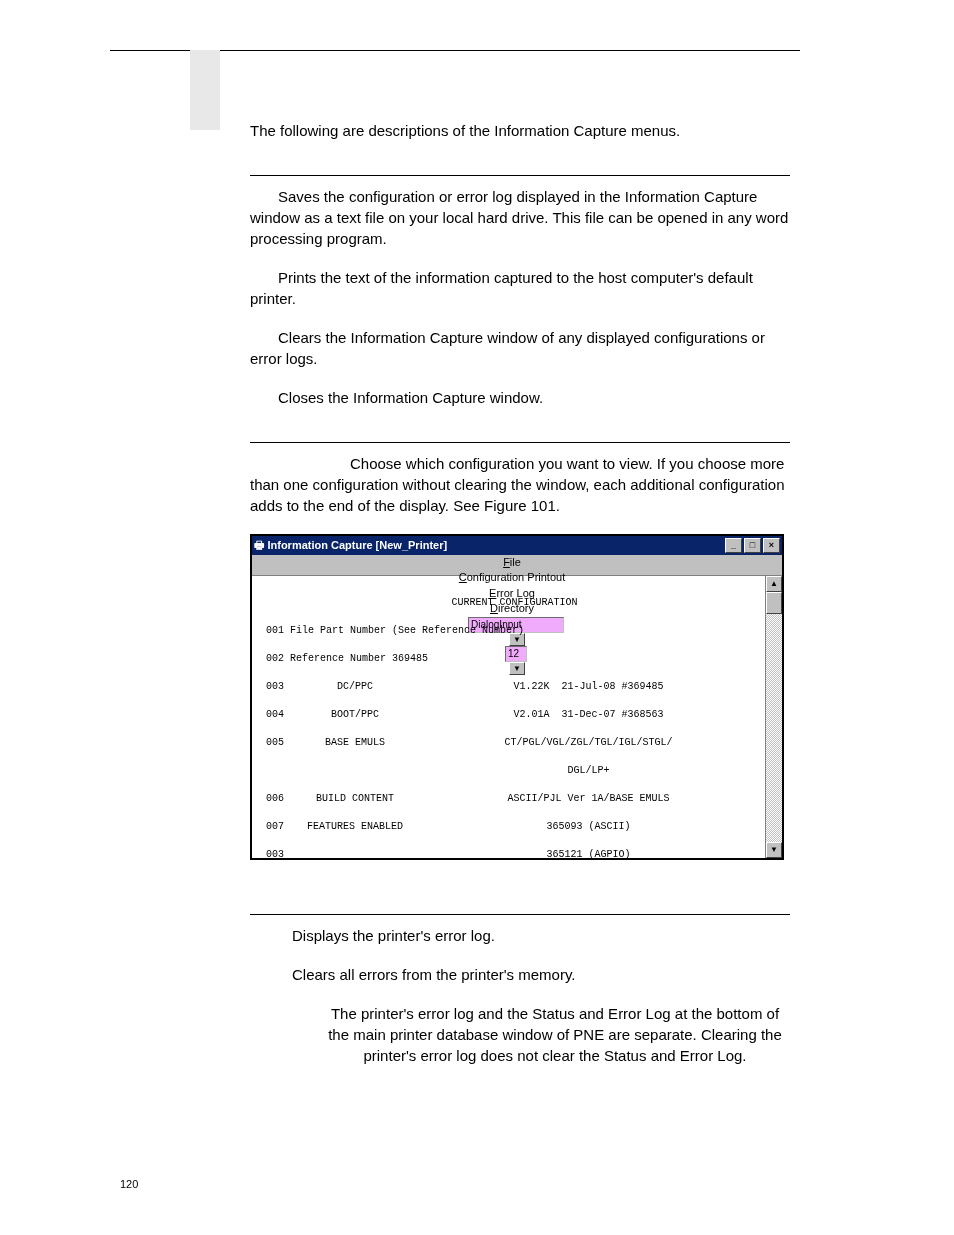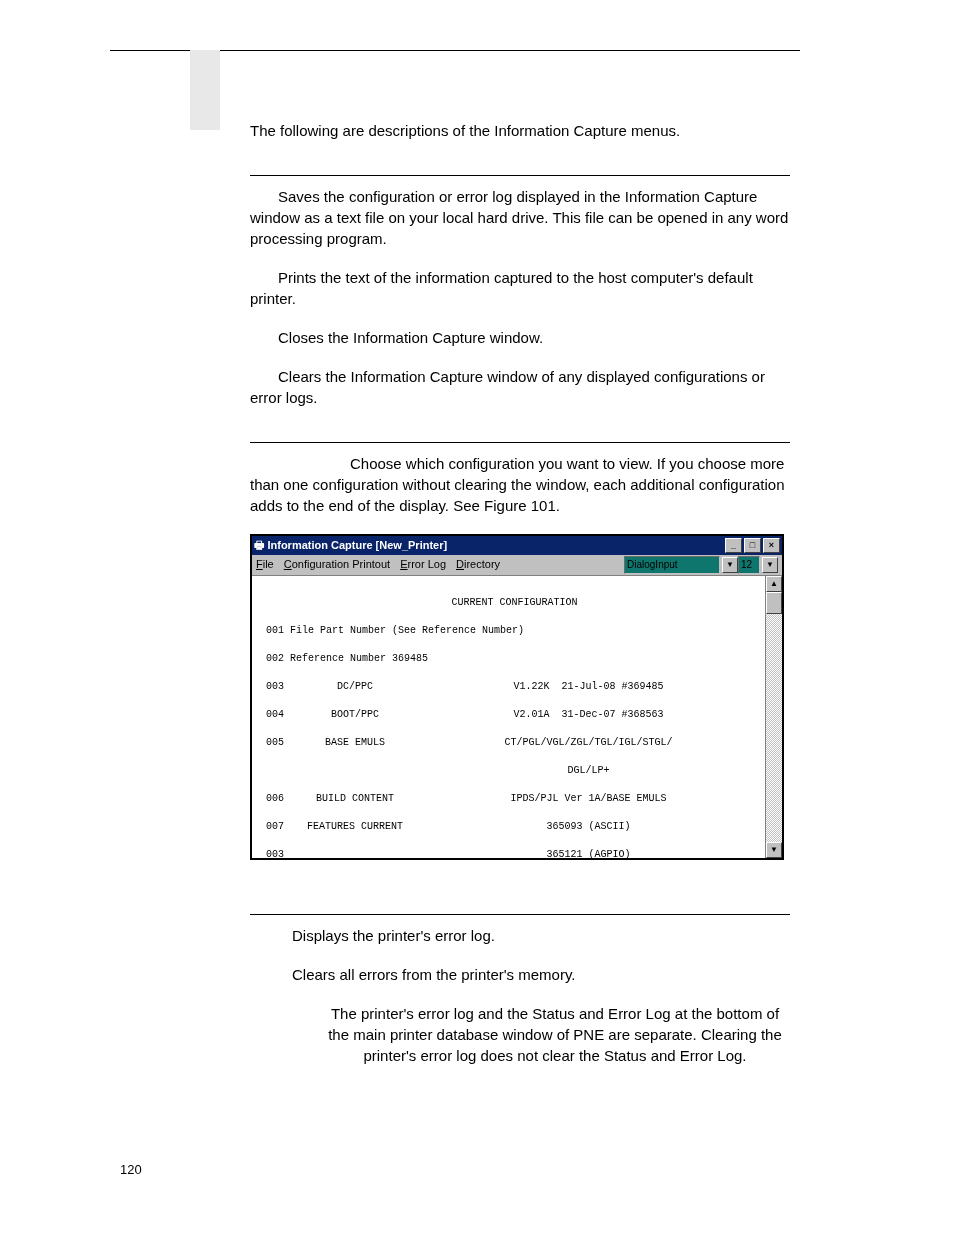--- a/index.html
+++ b/index.html
@@ -13,53 +13,53 @@
   .indent{text-indent:28px;}
   .indentcp{text-indent:100px;}
   .indentael{text-indent:42px;}
   .indentnote{padding-left:70px;text-align:center;}
   .note{margin:14px 0 0 0;}
 
   .win{width:530px;border:2px solid #000;margin:10px 0 10px 0;font-family:Tahoma,Arial,sans-serif;}
   .titlebar{background:#0a246a;color:#fff;height:19px;display:flex;align-items:center;font-size:11px;font-weight:bold;padding:0 2px;}
   .titlebar .spacer{flex:1;}
   .wbtn{width:15px;height:13px;background:#c0c0c0;border:1px solid #fff;border-right-color:#404040;border-bottom-color:#404040;margin-left:2px;display:flex;align-items:center;justify-content:center;font-size:9px;color:#000;font-family:Arial;}
-  .menubar{background:#c0c0c0;height:20px;display:flex;align-items:center;font-size:11px;border-bottom:1px solid #808080;padding:0 4px;}
+  .menubar{background:#c0c0c0;height:20px;display:flex;align-items:center;font-size:11px;border-bottom:1px solid #808080;padding:0 4px;flex-direction:column;}
   .menubar .mitem{margin-right:10px;}
   .menubar .mitem u{text-decoration:underline;}
   .menubar .msp{flex:1;}
-  .combo{background:#0f766e;border:1px inset #c0c0c0;height:16px;font-size:10px;padding:0 2px;display:flex;align-items:center;min-width:90px;margin-right:2px;}
+  .combo{background:#f0abfc;border:1px inset #c0c0c0;height:16px;font-size:10px;padding:0 2px;display:flex;align-items:center;min-width:90px;margin-right:2px;}
   .combo.small{min-width:16px;}
   .drop{width:14px;height:14px;background:#c0c0c0;border:1px solid #fff;border-right-color:#404040;border-bottom-color:#404040;font-size:8px;display:flex;align-items:center;justify-content:center;}
   .content-wrap{display:flex;background:#fff;}
   .content{flex:1;padding:6px 8px;font-family:"Courier New",monospace;font-size:10px;white-space:pre;overflow:hidden;color:#000;height:270px;text-align:center;}
   .vscroll{width:16px;background:#c0c0c0;border-left:1px solid #808080;display:flex;flex-direction:column;}
   .vbtn{height:14px;background:#c0c0c0;border:1px solid #fff;border-right-color:#404040;border-bottom-color:#404040;font-size:8px;display:flex;align-items:center;justify-content:center;}
   .vthumb{height:20px;background:#c0c0c0;border:1px solid #fff;border-right-color:#404040;border-bottom-color:#404040;}
   .vtrack{flex:1;background:repeating-conic-gradient(#c0c0c0 0 25%,#fff 0 50%) 0 0/2px 2px;}
-  .pagenum{position:absolute;left:120px;bottom:56px;font-size:13px;}
+  .pagenum{position:absolute;left:120px;bottom:43px;font-size:11px;}
   .row{display:flex;}
   .c1{width:30px;}
   .c2{width:130px;}
   .c3{flex:1;}
 </style>
 </head>
 <body>
 <div class="page">
   <div class="topbar"></div>
   <div class="sidetab"></div>
 
   <div class="body">
     <p class="para">The following are descriptions of the Information Capture menus.</p>
 
     <div class="sectline"></div>
     <p class="para indent">Saves the configuration or error log displayed in the Information Capture window as a       text file on your local hard drive. This       file can be opened in any word processing program.</p>
     <p class="para indent">Prints the text of the information captured to the host computer's default printer.</p>
+    <p class="para indent">Clears the Information Capture window of any displayed configurations or error logs.</p>
     <p class="para indent">Closes the Information Capture window.</p>
-    <p class="para indent">Clears the Information Capture window of any displayed configurations or error logs.</p>
 
     <div class="sectline"></div>
     <p class="para indentcp">Choose which configuration you want to view. If you choose more than one configuration without clearing the window, each additional configuration adds to the end of the display. See Figure 101.</p>
 
     <div class="win">
       <div class="titlebar">
         <span>🖶&nbsp;</span>
         <span>Information Capture [New_Printer]</span>
         <span class="spacer"></span>
         <span class="wbtn">_</span>
@@ -84,22 +84,22 @@
       <div class="content-wrap">
         <div class="content">
 <span>  CURRENT CONFIGURATION</span>
 
 <div class="row"><span class="c1">001</span><span class="c2">File Part Number (See Reference Number)</span><span class="c3"></span></div>
 <div class="row"><span class="c1">002</span><span class="c2">Reference Number 369485</span><span class="c3"></span></div>
 <div class="row"><span class="c1">003</span><span class="c2">DC/PPC</span><span class="c3">V1.22K  21-Jul-08 #369485</span></div>
 <div class="row"><span class="c1">004</span><span class="c2">BOOT/PPC</span><span class="c3">V2.01A  31-Dec-07 #368563</span></div>
 <div class="row"><span class="c1">005</span><span class="c2">BASE EMULS</span><span class="c3">CT/PGL/VGL/ZGL/TGL/IGL/STGL/</span></div>
 <div class="row"><span class="c1"></span><span class="c2"></span><span class="c3">DGL/LP+</span></div>
-<div class="row"><span class="c1">006</span><span class="c2">BUILD CONTENT</span><span class="c3">IPDS/PJL Ver 1A/BASE EMULS</span></div>
-<div class="row"><span class="c1">007</span><span class="c2">FEATURES CURRENT</span><span class="c3">365093 (ASCII)</span></div>
+<div class="row"><span class="c1">006</span><span class="c2">BUILD CONTENT</span><span class="c3">ASCII/PJL Ver 1A/BASE EMULS</span></div>
+<div class="row"><span class="c1">007</span><span class="c2">FEATURES ENABLED</span><span class="c3">365093 (ASCII)</span></div>
 <div class="row"><span class="c1">003</span><span class="c2"></span><span class="c3">365121 (AGPIO)</span></div>
 
 
 
 
 
 
 
 
 

